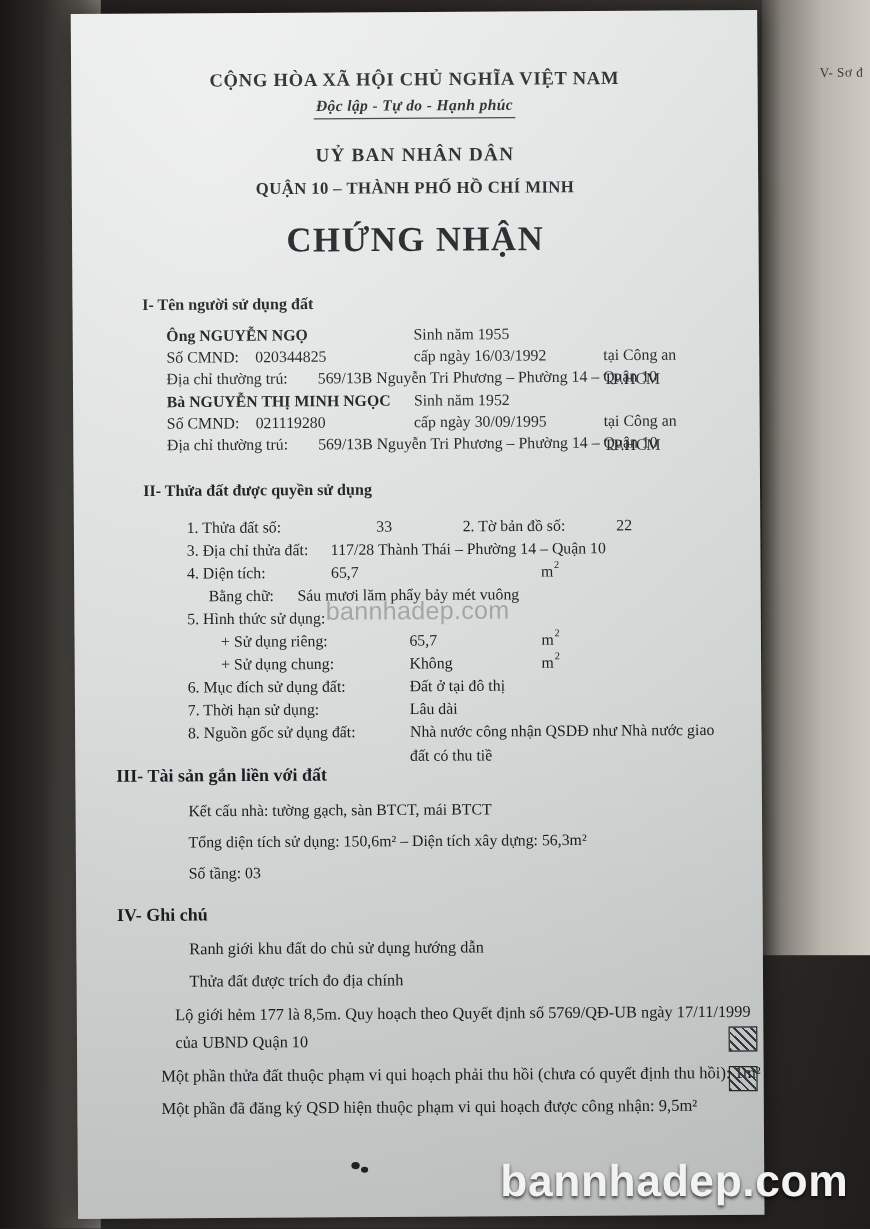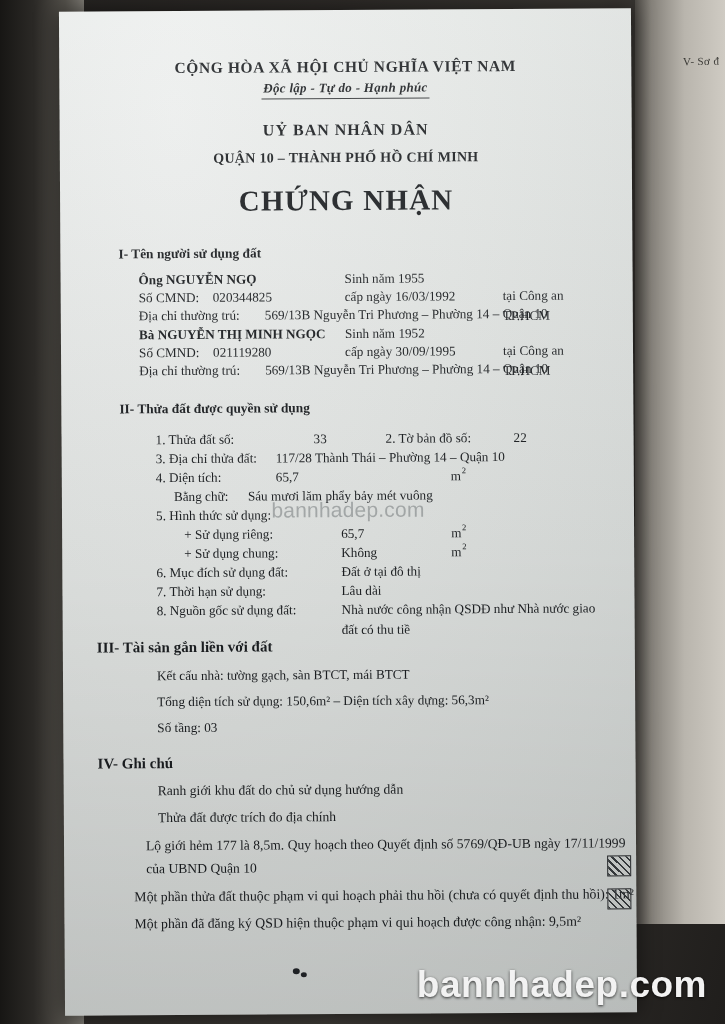--- a/index.html
+++ b/index.html
@@ -20,21 +20,21 @@
     position: absolute;
     inset: 0;
     background: linear-gradient(105deg, #23211f 0%, #2e2b28 35%, #3a3733 60%, #201e1c 100%);
   }
   
   .right-page {
     position: absolute;
     top: 0;
     right: 0;
     width: 90px;
-    height: 924px;
+    height: 796px;
     background: linear-gradient(90deg, #4d4a45 0%, #85817a 18%, #b9b5ad 55%, #cfcbc3 100%);
   }
   .right-page-text {
     position: absolute;
     top: 55px;
     right: 6px;
     font-size: 11px;
     color: #3b3a36;
     font-family: "Liberation Serif", serif;
     letter-spacing: 0.4px;

